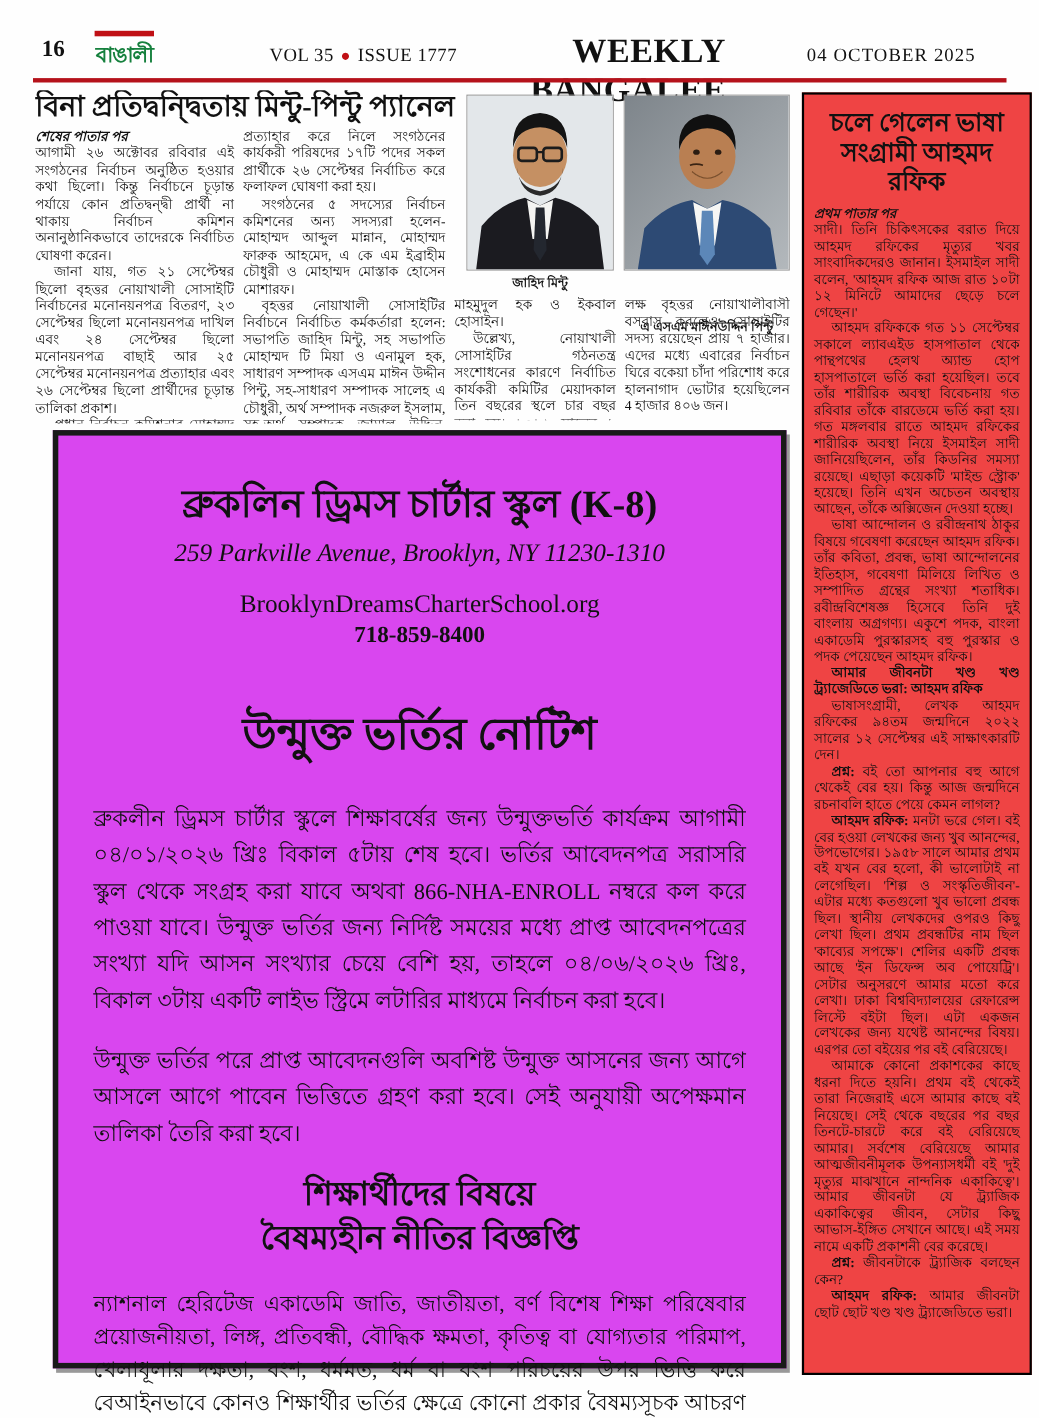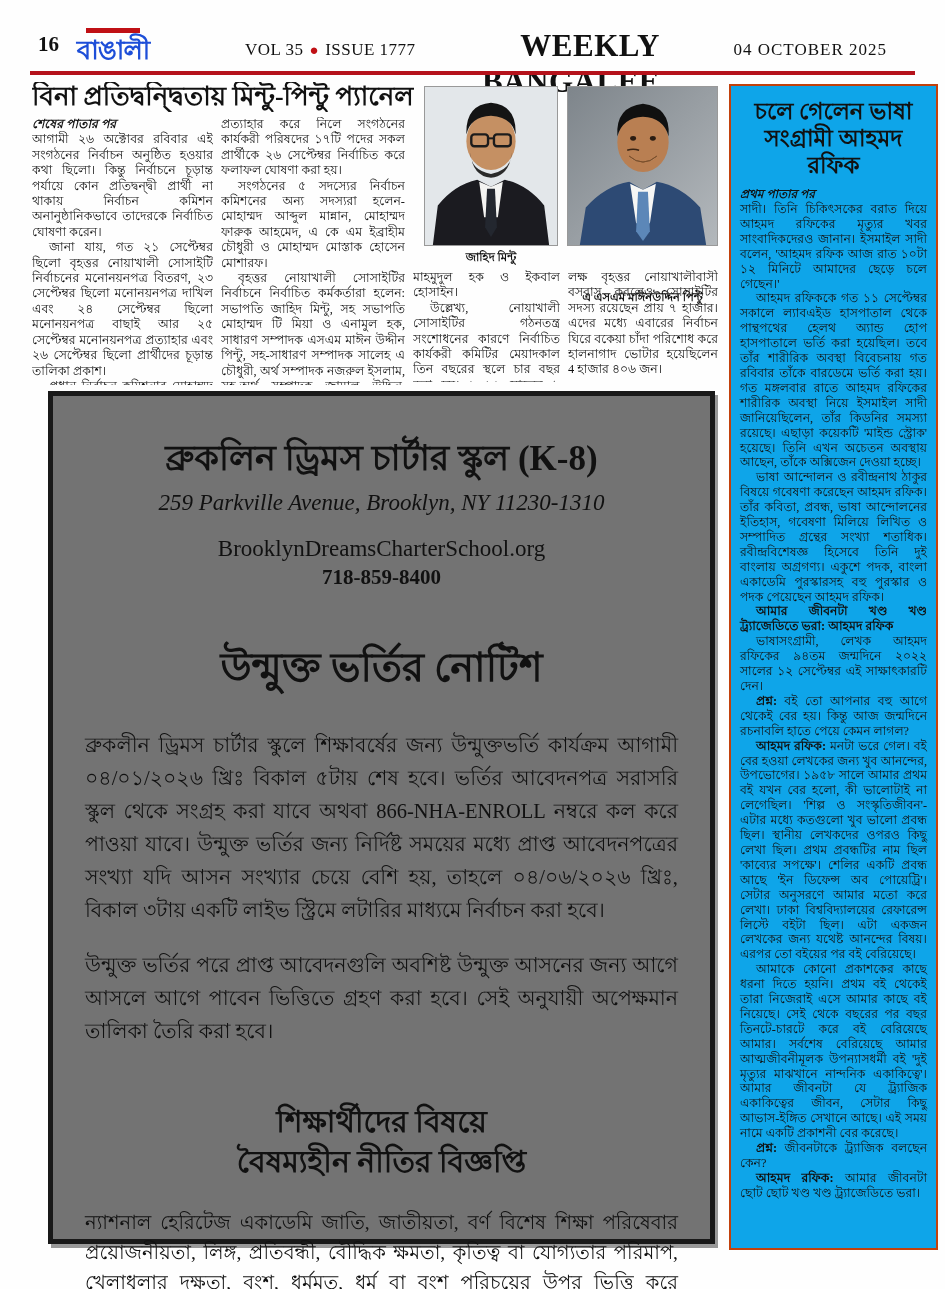--- a/index.html
+++ b/index.html
@@ -5,21 +5,21 @@
   * { box-sizing: border-box; margin: 0; padding: 0; }
   html,body { width: 945px; height: 1289px; }
   body { background:#ffffff; font-family:"Liberation Serif", serif; color:#111; position:relative; }
   .page { position:absolute; inset:0; background:#fefefe; overflow:hidden; }
 
   
   .hdr { position:absolute; left:30px; top:28px; width:885px; height:44px; }
   .hdr-pagenum { position:absolute; left:8px; top:4px; font-size:21px; font-weight:bold;text-align:right; }
   .hdr-logo { position:absolute; left:44px; top:-2px; width:78px; height:46px; text-align:center; }
   .hdr-logo .tagbar { display:block; height:5px; background:#c01015; width:54px; margin:2px auto 0; }
-  .hdr-logo .wordmark { display:block; color:#1d4ed8; font-weight:bold; font-size:26px; line-height:36px; letter-spacing:-1px; }
+  .hdr-logo .wordmark { display:block; color:#15803d; font-weight:bold; font-size:19px; line-height:36px; letter-spacing:-1px; }
   .hdr-vol { position:absolute; left:215px; top:12px; font-size:17px; letter-spacing:.5px; }
   .hdr-vol .dot { color:#c01015; font-size:15px; padding:0 6px; }
   .hdr-title { position:absolute; left:340px; top:0; width:290px; text-align:right; font-size:31px; font-weight:bold; letter-spacing:.5px; }
   .hdr-date { position:absolute; right:28px; top:12px; font-size:17px; letter-spacing:1px; }
   .hdr-rule { position:absolute; left:30px; top:71px; width:885px; height:4px; background:#b5121b; }
 
   
   .left-article { position:absolute; left:30px; top:80px; width:692px; height:308px; }
   .la-headline { position:absolute; left:2px; top:2px; width:382px; font-size:26px; line-height:30px; font-weight:bold; text-align:center; white-space:nowrap; overflow:hidden; }
   .newscol { position:absolute; font-size:12.4px; line-height:15.4px; text-align:justify; overflow:hidden; }
@@ -31,35 +31,35 @@
   .ind { text-indent:17px; }
   .photo { position:absolute; top:6px; height:160px; border:1px solid #999; }
   .photo svg { display:block; width:100%; height:100%; }
   .photo1 { left:394px; width:134px; }
   .photo2 { left:537px; width:151px; }
   .caption { position:absolute; top:169px; height:16px; font-size:11.5px; text-align:center; font-weight:bold; }
   .cap1 { left:394px; width:134px; }
   .cap2 { left:537px; width:151px;margin-top:40px; }
 
   
-  .ad-box { position:absolute; left:48px; top:391px; width:667px; height:853px; background:#737373;
+  .ad-box { position:absolute; left:48px; top:391px; width:667px; height:853px; background:#d946ef;
             border:5px solid #191919; box-shadow:3px 4px 0 rgba(70,70,70,.55); padding:34px 32px 0; text-align:center; }
   .ad-school { font-size:35px; font-weight:bold; line-height:42px; margin-top:8px; }
   .ad-address { font-size:23px; margin-top:10px;font-style:italic; }
   .ad-site { font-size:23px; margin-top:20px; }
   .ad-phone { font-size:21px; font-weight:bold; margin-top:3px; }
   .ad-notice-title { font-size:40px; font-weight:bold; margin-top:46px; }
   .ad-para { font-size:20.5px; line-height:33px; text-align:justify; margin-top:26px; }
   .ad-para2 { margin-top:22px; }
-  .ad-policy-title { font-size:30px; font-weight:bold; line-height:40px; margin-top:54px; }
+  .ad-policy-title { font-size:30px; font-weight:bold; line-height:40px; margin-top:18px; }
   .ad-policy-para { font-size:19.5px; line-height:30px; text-align:justify; margin-top:26px; }
 
   
-  .right-box { position:absolute; left:729px; top:84px; width:209px; height:1166px; border:2px solid #c2410c;
-               background:#0ea5e9; padding:8px 9px 0 9px; overflow:hidden; }
+  .right-box { position:absolute; left:729px; top:84px; width:209px; height:1166px; border:2px solid #000000;
+               background:#ef4444; padding:8px 9px 0 9px; overflow:hidden; }
   .ra-headline { text-align:center; font-size:23px; line-height:27px; font-weight:bold; margin:4px 0 8px; }
   .ra-cont { font-weight:bold; font-style:italic; font-size:12px; line-height:15px; }
   .ra-p { font-size:12.3px; line-height:14.9px; text-align:justify; }
   .ra-p.ind { text-indent:16px; }
   .ra-sub { font-weight:bold; }
   .qlbl { font-weight:bold; }
   .qlbl:not(:empty)::after { content:" "; }
 </style>
 </head>
 <body>

